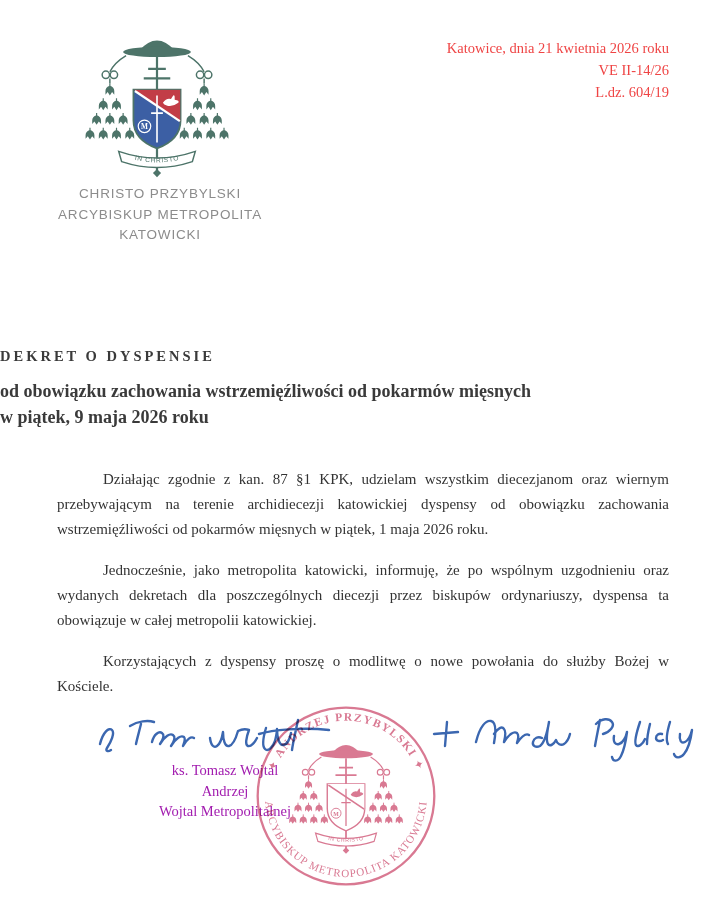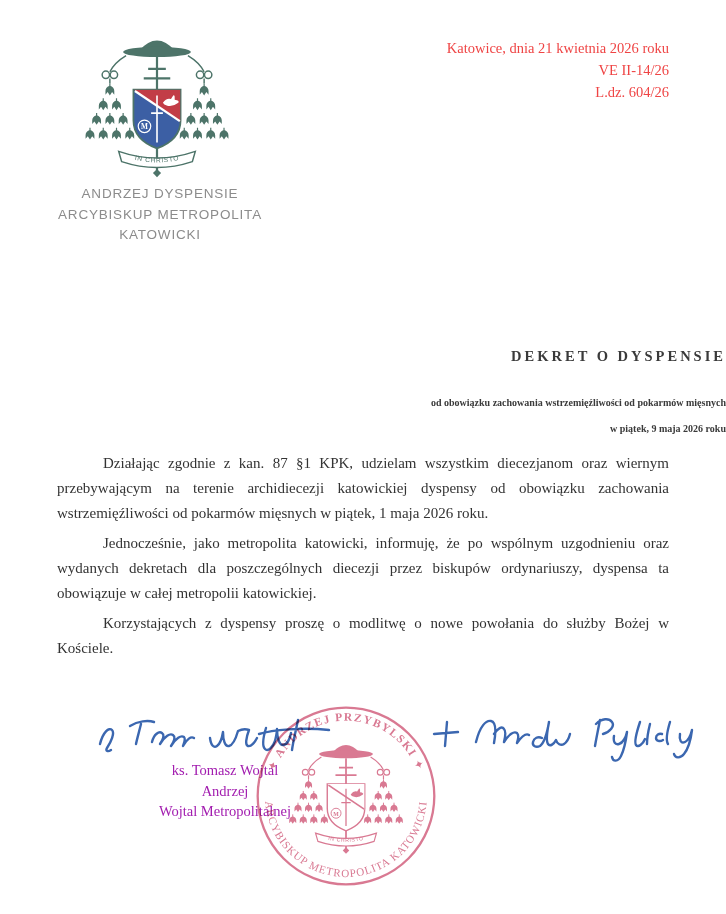--- a/index.html
+++ b/index.html
@@ -14,27 +14,27 @@
     --shield-right:var(--shield-red,#c23d47);
     --shield-stroke:var(--emblem-teal,#4d7469);
     --detail:#ffffff; --divider:#ffffff;
   }
   .letterhead-name{position:absolute;left:15px;top:184px;width:290px;text-align:center;
     font-family:"Liberation Sans",sans-serif;font-size:13.5px;line-height:20.5px;
     letter-spacing:0.8px;color:var(--letterhead-gray,#8c8c8c);}
   .ref-block{position:absolute;top:37px;right:57px;text-align:right;
     font-size:14.5px;line-height:22px;color:#ef4444;}
   
-  .title-block{position:absolute;left:0;top:348px;width:100%;text-align:right;color:#3a3a3a;}
+  .title-block{position:absolute;left:0;top:348px;width:100%;text-align:left;color:#3a3a3a;}
   .title-main{font-size:14.5px;font-weight:bold;letter-spacing:3px;}
-  .subtitle{margin-top:25px;font-size:10px;font-weight:bold;line-height:26px;}
+  .subtitle{margin-top:13px;font-size:18px;font-weight:bold;line-height:26px;}
   
   .body-block{position:absolute;left:57px;top:451px;width:612px;
     font-size:15px;line-height:25px;text-align:justify;}
-  .body-block p{margin:0 0 5px 0;text-indent:46px;}
+  .body-block p{margin:16px 0 5px 0;text-indent:46px;}
   
   .sig-text{position:absolute;width:240px;text-align:center;font-size:14.5px;line-height:20.5px;z-index:1;color:#a21caf;}
   .sig-text.left{left:105px;top:760px;}
   .sig-text.right{left:410px;top:760px;}
   .ink{position:absolute;z-index:3;mix-blend-mode:multiply;}
   .ink path{stroke:var(--signature-blue,#3b67b0);stroke-width:2.4;fill:none;
     stroke-linecap:round;stroke-linejoin:round;}
   .ink.left{left:86px;top:698px;width:250px;height:66px;}
   .ink.right{left:418px;top:696px;width:288px;height:70px;}
   
@@ -142,29 +142,29 @@
   </defs>
 </svg>
 
 <div class="page">
 
   <svg class="emblem-full" viewBox="0 0 220 210">
     <use href="#coa"></use>
   </svg>
 
   <div class="letterhead-name">
-    <div>ANDRZEJ DYSPENSIE</div>
+    <div>CHRISTO PRZYBYLSKI</div>
     <div>ARCYBISKUP METROPOLITA</div>
     <div>KATOWICKI</div>
   </div>
 
   <div class="ref-block">
     <div>Katowice, dnia 21 kwietnia 2026 roku</div>
     <div>VE II-14/26</div>
-    <div>L.dz. 604/26</div>
+    <div>L.dz. 604/19</div>
   </div>
 
   <div class="title-block">
     <div class="title-main">DEKRET O DYSPENSIE</div>
     <div class="subtitle">
       <div>od obowiązku zachowania wstrzemięźliwości od pokarmów mięsnych</div>
       <div>w piątek, 9 maja 2026 roku</div>
     </div>
   </div>
 

